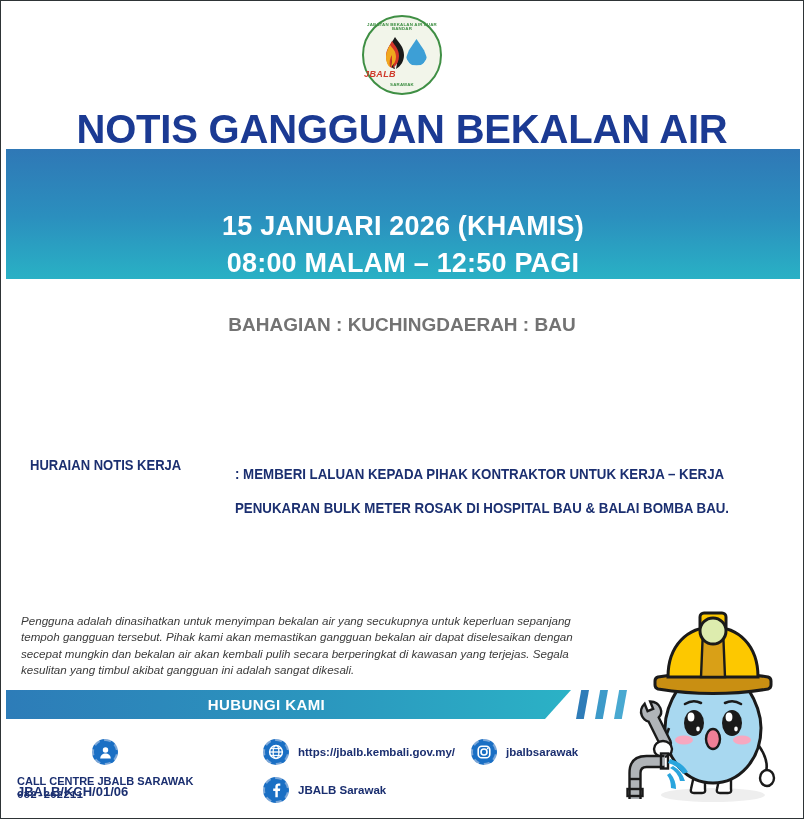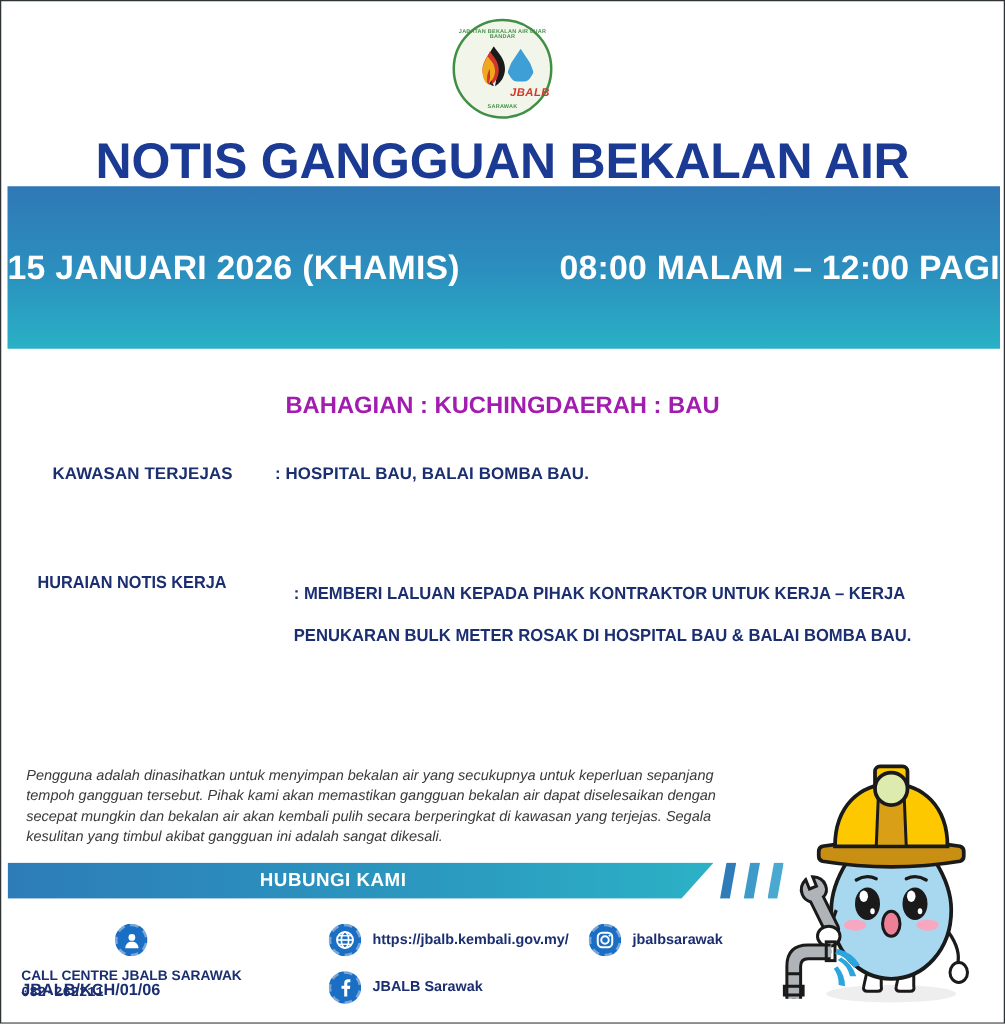--- a/index.html
+++ b/index.html
@@ -42,53 +42,53 @@
     background: #3d9fd6;
     border-radius: 50% 50% 50% 50% / 62% 62% 38% 38%;
     clip-path: polygon(50% 0%, 86% 42%, 100% 70%, 78% 97%, 22% 97%, 0% 70%, 14% 42%);
   }
   .logo .flame {
     position: absolute; left: 20px; top: 20px;
     width: 22px; height: 32px;
   }
   .logo .jbalb {
     position: absolute; left: 0; right: 0; top: 52px;
-    text-align: right;
+    text-align: left;
     font-size: 9px; font-weight: bold; font-style: italic;
     color: #cf3a2a; letter-spacing: .4px;
   }
 
   
   .notice-title {
     position: absolute; left: 0; right: 0; top: 106px;
     text-align: center;
     font-size: 40px; font-weight: bold;
     color: #1b3a93;
     letter-spacing: -.2px;
   }
 
   
   .date-banner {
     position: absolute; left: 5px; top: 148px;
     width: 794px; height: 130px;
     background: linear-gradient(180deg, #2f78b6 0%, #2b8fbe 52%, #29b1c5 100%);
-    display: flex; 
-    align-items: center; justify-content: space-between;
+    display: flex; flex-direction: column;
+    align-items: center; justify-content: flex-end;
     gap: 6px;
   }
   .date-banner div {
     color: #ffffff; font-weight: bold; font-size: 27px;
     letter-spacing: .2px;
   }
 
   
   .div-row {
     position: absolute; top: 313px; left: 0; right: 0;
     display: flex; justify-content: center; 
-    font-size: 19px; font-weight: bold; color: #a21caf;
+    font-size: 19px; font-weight: bold; color: #737373;
   }
 
   .field-kawasan {
     position: absolute; top: 370px; left: 41px;
     display: flex; align-items: baseline;
     font-size: 13.5px; font-weight: bold; color: #1b2f70;
   }
   .field-kawasan .lbl { width: 178px; letter-spacing: .1px; }
   .field-kawasan .val { letter-spacing: .1px; }
 
@@ -180,32 +180,28 @@
       <div class="drop"></div>
       <div class="jbalb">JBALB</div>
       <div class="ring-txt-bot">SARAWAK</div>
     </div>
   </div>
 
   <div class="notice-title">NOTIS GANGGUAN BEKALAN AIR BERJADUAL</div>
 
   <div class="date-banner">
     <div>15 JANUARI 2026 (KHAMIS)</div>
-    <div>08:00 MALAM – 12:00 PAGI</div>
+    <div>08:00 MALAM – 12:50 PAGI</div>
   </div>
 
   <div class="div-row">
     <span>BAHAGIAN : KUCHING</span>
     <span>DAERAH : BAU</span>
   </div>
 
-  <div class="field-kawasan">
-    <span class="lbl">KAWASAN TERJEJAS</span>
-    <span class="val">: HOSPITAL BAU, BALAI BOMBA BAU.</span>
-  </div>
 
   <div class="field-huraian">
     <span class="lbl">HURAIAN NOTIS KERJA</span>
     <span class="val">
       <span class="l1">: MEMBERI LALUAN KEPADA PIHAK KONTRAKTOR UNTUK KERJA – KERJA</span>
       <span class="l2">PENUKARAN BULK METER ROSAK DI HOSPITAL BAU &amp; BALAI BOMBA BAU.</span>
     </span>
   </div>
 
   <div class="disclaimer">Pengguna adalah dinasihatkan untuk menyimpan bekalan air yang secukupnya untuk keperluan sepanjang tempoh gangguan tersebut. Pihak kami akan memastikan gangguan bekalan air dapat diselesaikan dengan secepat mungkin dan bekalan air akan kembali pulih secara berperingkat di kawasan yang terjejas. Segala kesulitan yang timbul akibat gangguan ini adalah sangat dikesali.</div>

